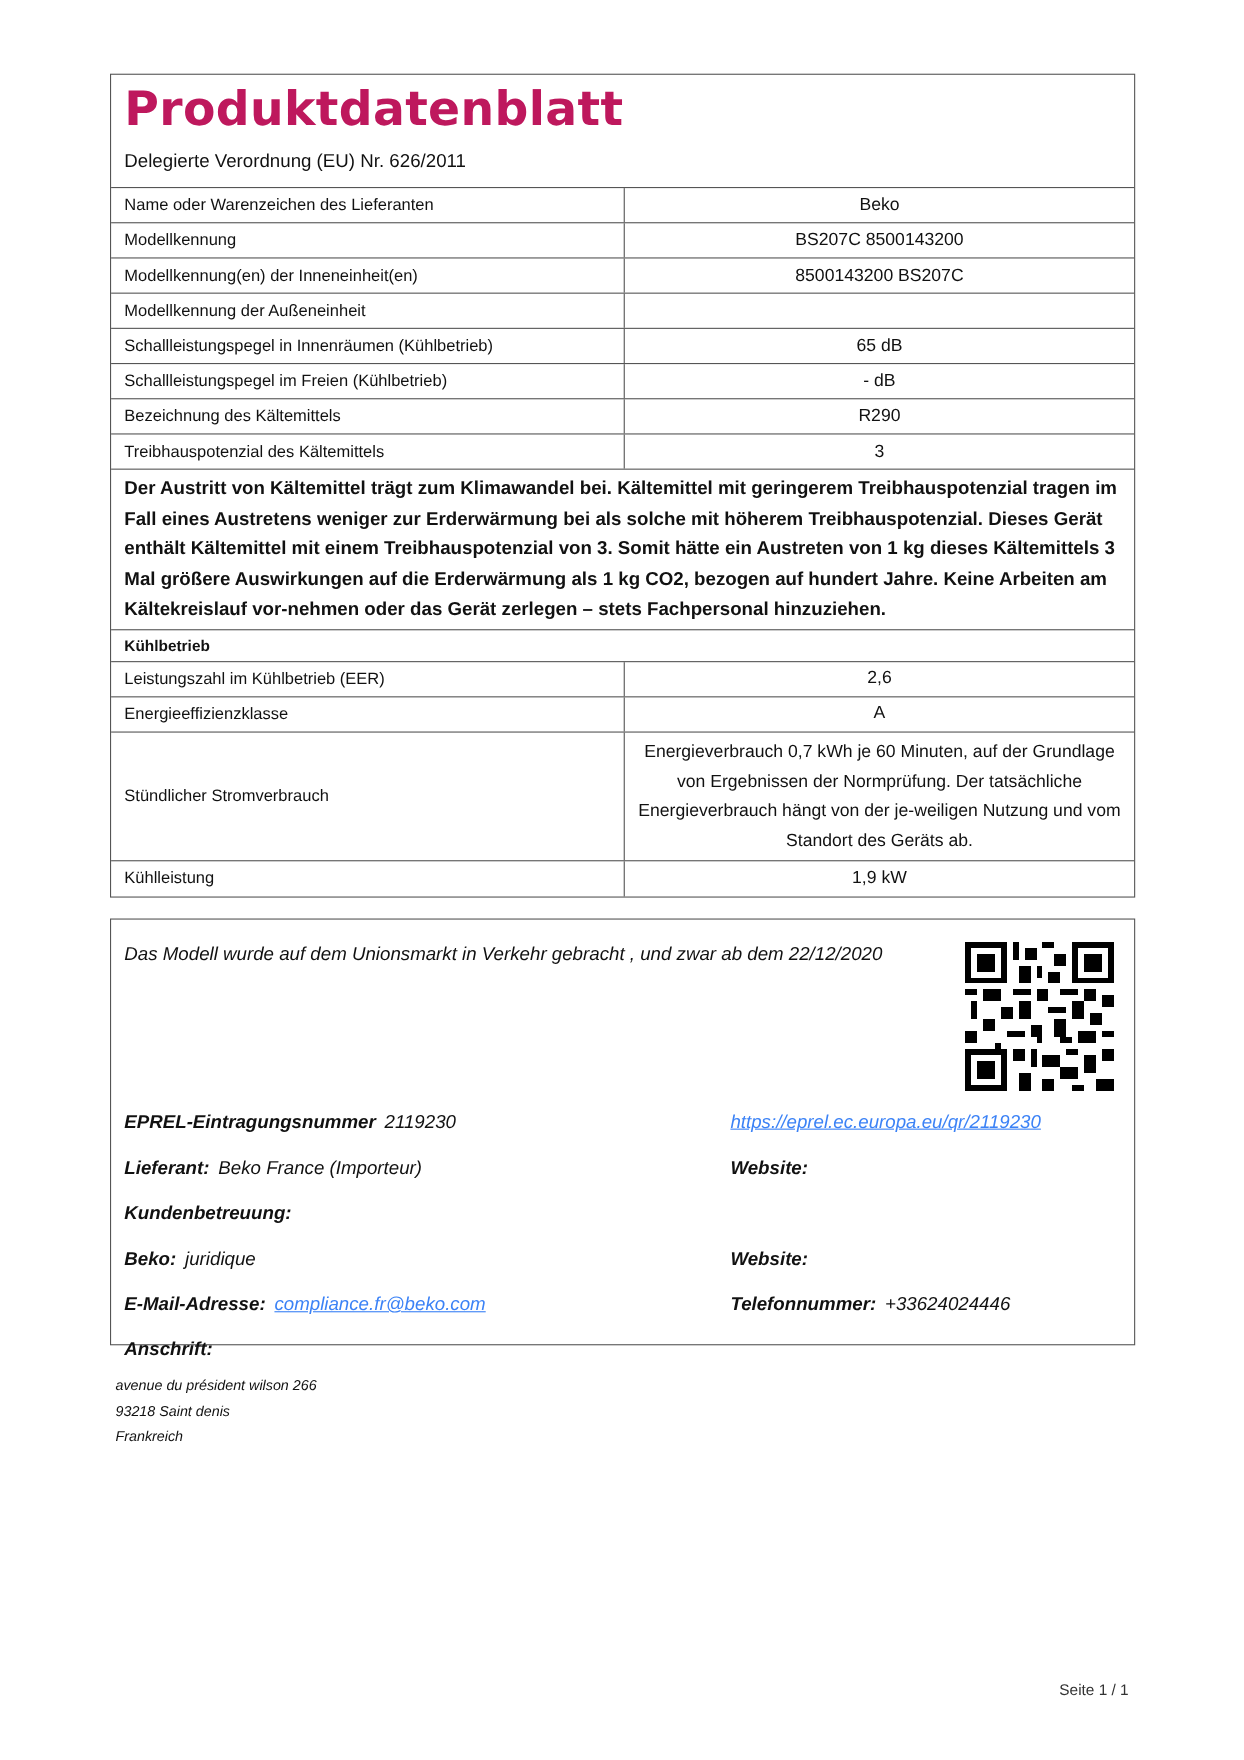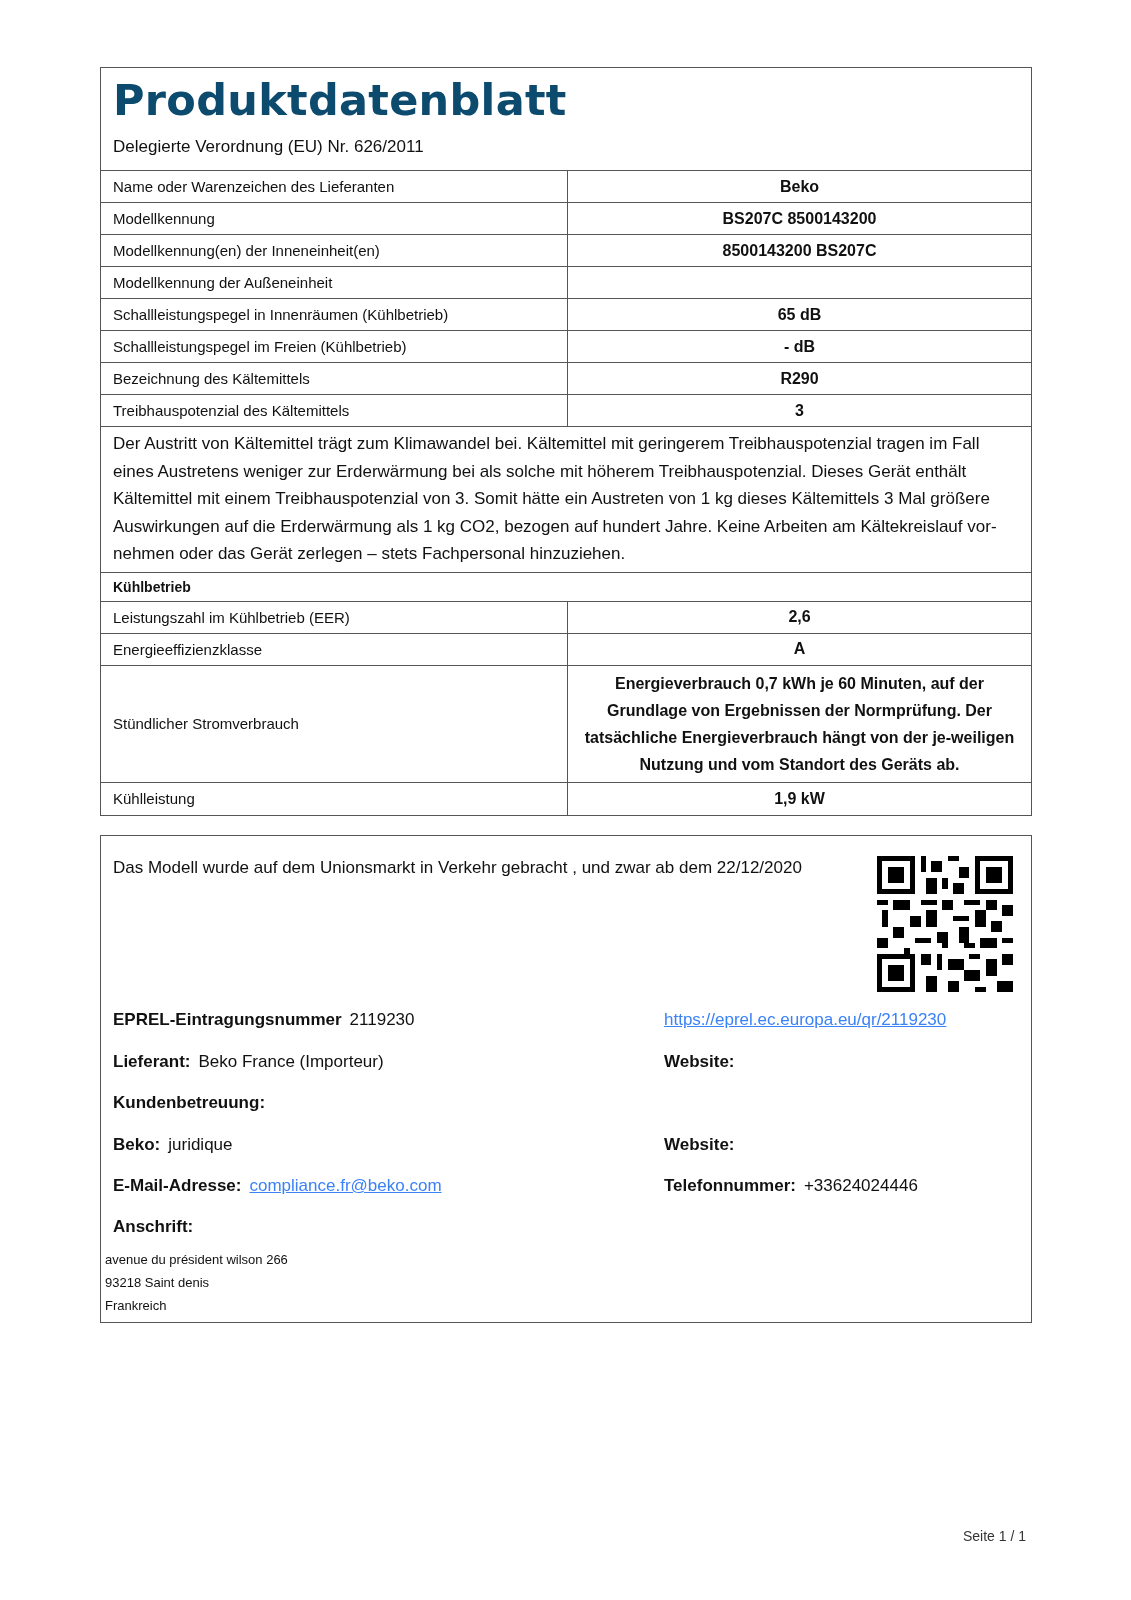--- a/index.html
+++ b/index.html
@@ -1,33 +1,33 @@
 <!DOCTYPE html>
 <html><head>
   <meta charset="utf-8">
   <style>
     * { box-sizing: border-box; margin: 0; padding: 0; }
     html, body { width: 1131px; height: 1600px; background: #ffffff; }
     body { position: relative; font-family: "Liberation Sans", sans-serif; color: #111; }
 
     .sheet { position: absolute; left: 100px; top: 67px; width: 932px; border: 1.5px solid #555; }
     .title-block { padding: 4px 12px 0 12px; height: 103px; border-bottom: 1.5px solid #555; }
-    .title { color: #0c4a6e; font-size: 43px; font-weight: bold; letter-spacing: 0.3px; line-height: 56px; font-family: "DejaVu Sans", sans-serif; }
+    .title { color: #be185d; font-size: 43px; font-weight: bold; letter-spacing: 0.3px; line-height: 56px; font-family: "DejaVu Sans", sans-serif; }
     .regulation { font-size: 17px; margin-top: 9px; }
 
     .row { display: flex; border-bottom: 1.5px solid #555; min-height: 32px; }
     .row .label { width: 467px; padding: 6px 12px; font-size: 15px; border-right: 1.5px solid #555; display: flex; align-items: center; }
-    .row .value { flex: 1; padding: 6px 12px; font-size: 16px; font-weight: bold; text-align: center; display: flex; align-items: center; justify-content: center; }
+    .row .value { flex: 1; padding: 6px 12px; font-size: 16px; font-weight: normal; text-align: center; display: flex; align-items: center; justify-content: center; }
     .row.tall .value { line-height: 27px; padding: 4px 12px; }
     .row:last-child { border-bottom: none; }
 
-    .paragraph { padding: 3px 12px 4px 12px; font-size: 17px; line-height: 27.5px; border-bottom: 1.5px solid #555; }
+    .paragraph { padding: 3px 12px 4px 12px; font-size: 17px; line-height: 27.5px; border-bottom: 1.5px solid #555; font-weight: bold; }
     .section-head { padding: 6px 12px; font-size: 14px; font-weight: bold; border-bottom: 1.5px solid #555; }
 
-    .info { position: absolute; left: 100px; top: 835px; width: 932px; height: 488px; border: 1.5px solid #555; }
+    .info { position: absolute; left: 100px; top: 835px; width: 932px; height: 388px; border: 1.5px solid #555; font-style: italic; }
     .market { position: absolute; left: 12px; top: 22px; font-size: 17px; }
     .qr { position: absolute; left: 776px; top: 20px; width: 136px; height: 136px; }
     .field { position: absolute; font-size: 17px; }
     .field b { font-weight: bold; margin-right: 8px; }
     .link { color: #3b82f6; text-decoration: underline; }
     .addr { position: absolute; left: 4px; top: 412px; font-size: 13px; line-height: 23px; }
 
     .footer { position: absolute; left: 963px; top: 1488px; font-size: 14px; color: #333; margin-top: 40px; }
   </style>
 </head>

